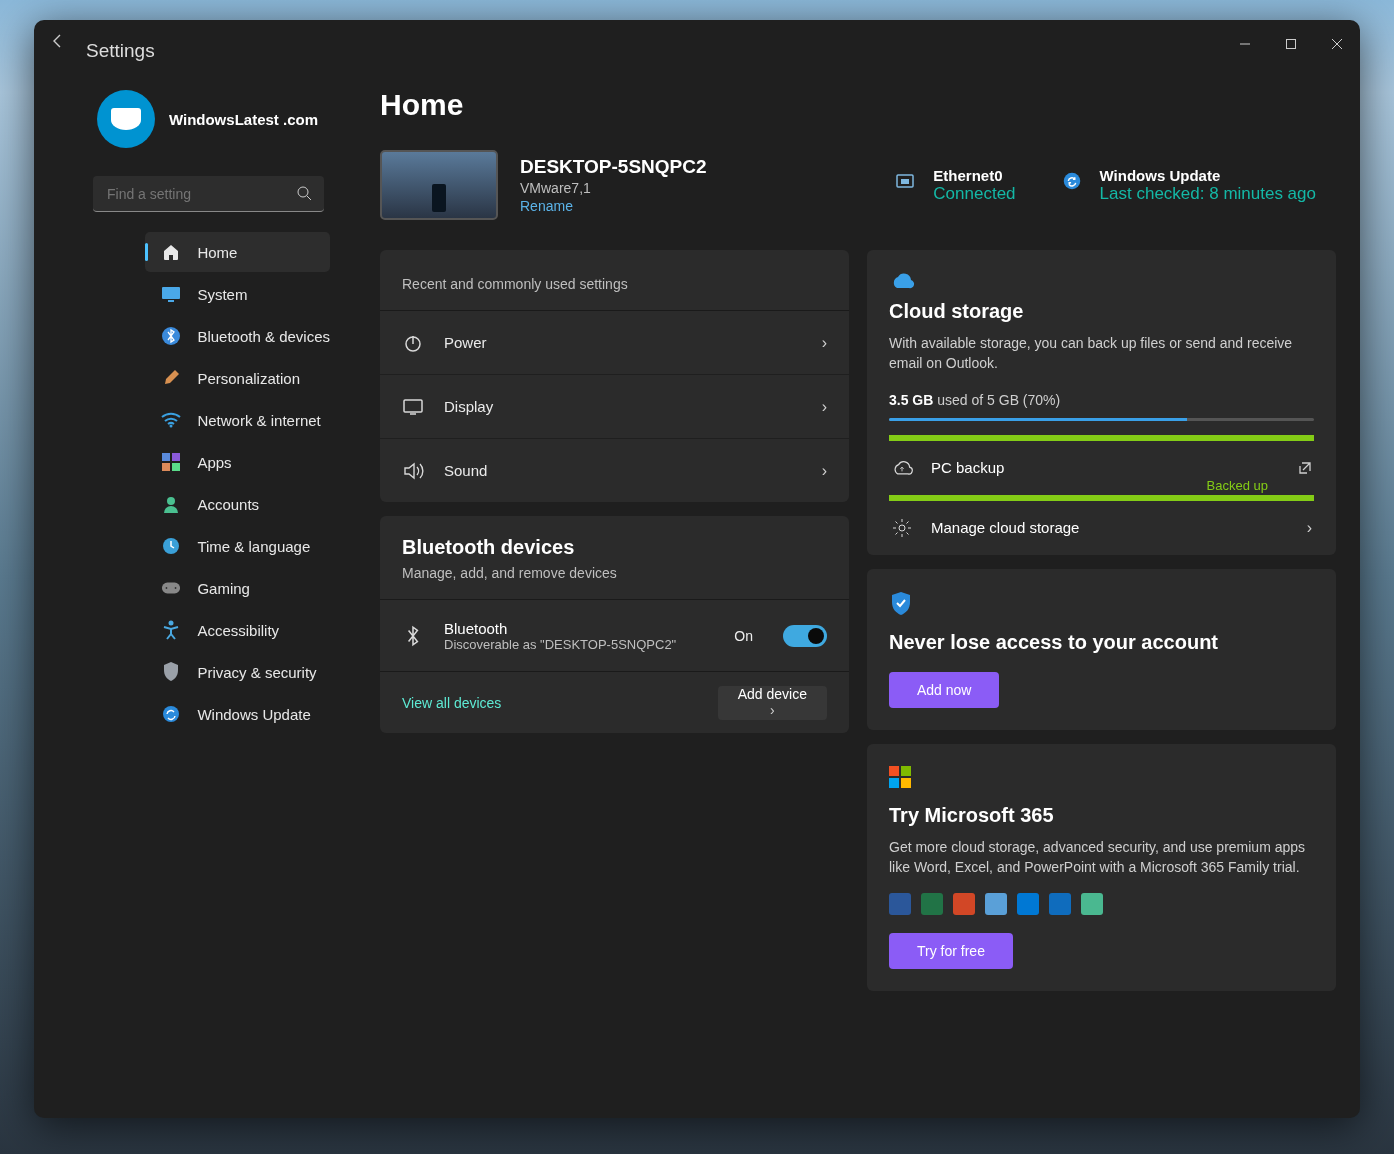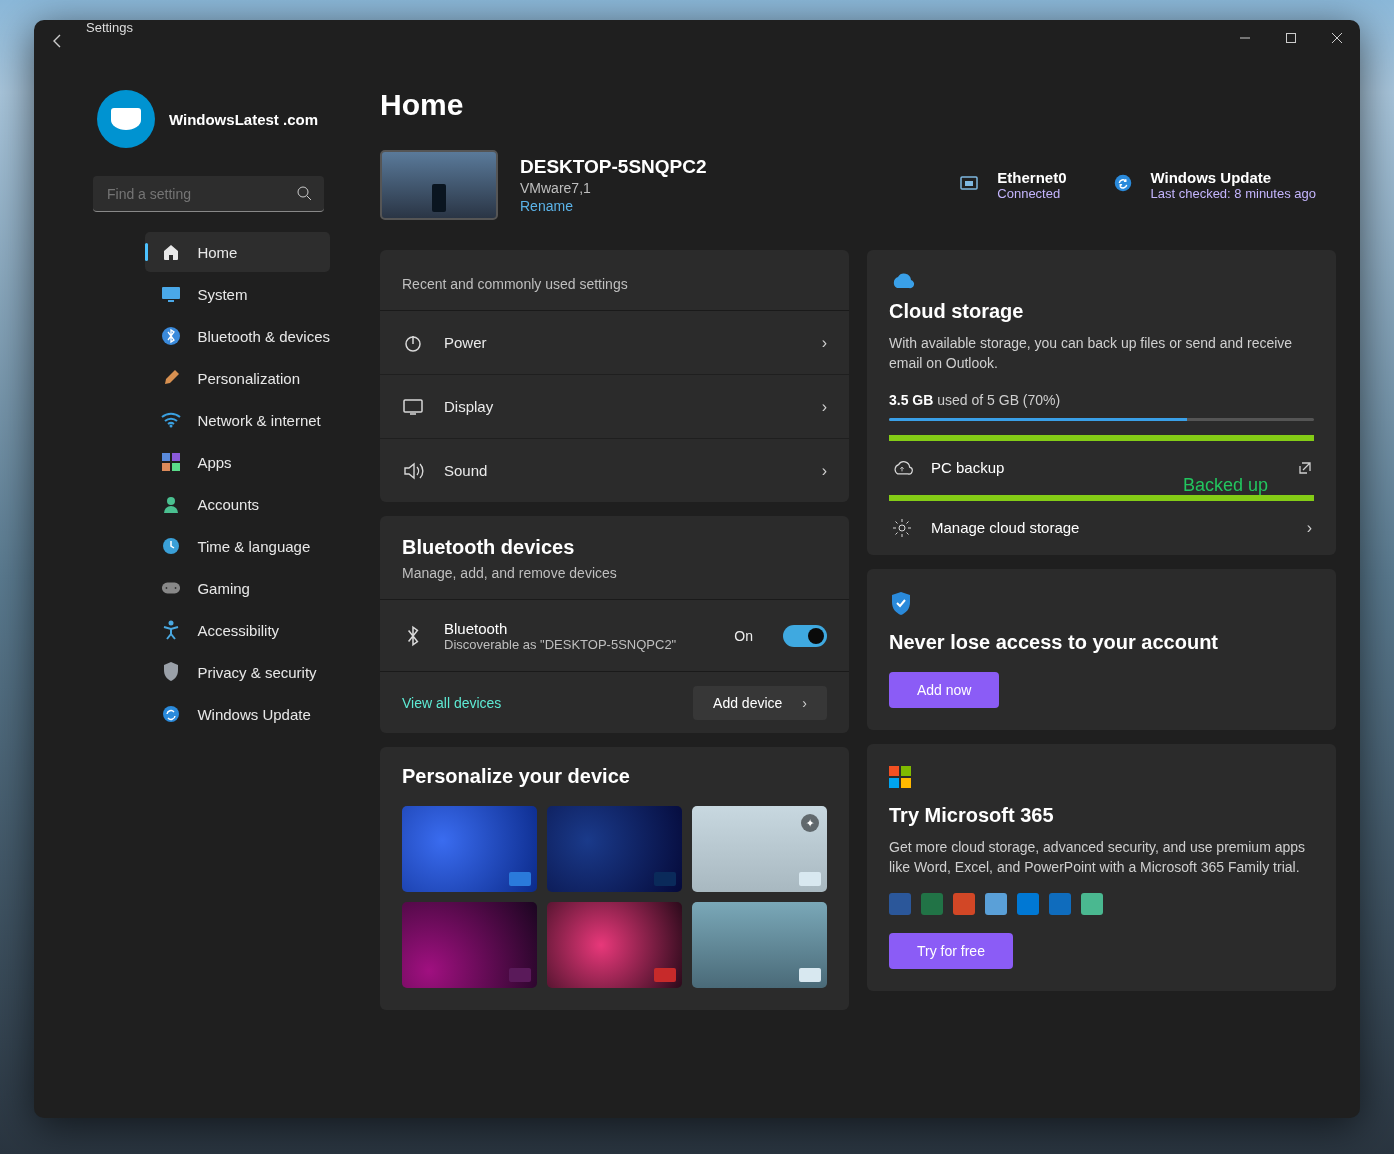--- a/index.html
+++ b/index.html
@@ -10,22 +10,22 @@
     overflow: hidden;
   }
   .window {
     width: 1326px; height: 1098px; margin-top: 20px;
     background: #1f1f1f; border-radius: 10px;
     box-shadow: 0 8px 40px rgba(0,0,0,.6);
     display: flex; flex-direction: column;
     overflow: hidden; position: relative;
   }
   .titlebar {
-    height: 42px; display: flex; align-items: flex-start;
-    color: #ddd; font-size: 13px;
+    height: 42px; display: flex; align-items: flex-end;
+    color: #ddd; font-size: 19px;
   }
   .back-btn { width: 48px; display:flex; align-items:center; justify-content:center; color:#ccc; height:100%; }
   .titlebar-title { flex:1; padding-left:4px; }
   .win-controls { display:flex; }
   .win-btn { width:46px; height:36px; display:flex; align-items:center; justify-content:center; color:#ccc; }
 
   .content { flex:1; display:flex; overflow:hidden; }
 
   
   .sidebar { width:306px; padding:18px 10px 0 10px; display:flex; flex-direction:column;align-items:flex-end; }
@@ -64,21 +64,21 @@
   .device-thumb::after { content:""; position:absolute; left:50%; bottom:6px; transform:translateX(-50%);
     width:14px; height:28px; background:#0a1520; border-radius:2px; }
   .device-info { flex:1; }
   .device-name { font-size:19px; font-weight:600; }
   .device-sub { font-size:14px; color:#bfbfbf; margin-top:2px; }
   .rename-link { font-size:14px; color:#5bb3e8; cursor:pointer; margin-top:2px; display:inline-block; }
 
   .status-block { display:flex; align-items:flex-start; gap:14px; margin-right:20px; }
   .status-icon { width:28px; height:28px; display:flex; align-items:center; justify-content:center; }
   .status-title { font-size:15px; font-weight:600; color:#fff; }
-  .status-sub { font-size:13px; color:#c4b5fd; }
+  .status-sub { font-size:17px; color:#14b8a6; }
 
   .columns { display:flex; gap:18px; }
   .col { display:flex; flex-direction:column; gap:14px; }
   .col-left { width:478px; }
   .col-right { width:478px; }
 
   .card { background:#2b2b2b; border-radius:6px; padding:0; overflow:hidden; }
   .card-head { padding:20px 22px 18px 22px; }
   .card-title { font-size:20px; font-weight:600; }
   .card-sub { font-size:14px; color:#bfbfbf; margin-top:6px; }
@@ -94,21 +94,21 @@
   .chev { color:#cfcfcf; }
 
   .bt-row { height:72px; display:flex; align-items:center; padding:0 22px; gap:20px; border-top:1px solid #1a1a1a; }
   .bt-info { flex:1; }
   .toggle { width:44px; height:22px; border-radius:11px; background:#3fa9e0; position:relative; }
   .toggle::after { content:""; position:absolute; right:3px; top:3px; width:16px; height:16px; border-radius:50%; background:#0a0a0a; }
   .toggle-label { font-size:14px; color:#eee; margin-right:10px; }
 
   .bt-footer { height:62px; display:flex; align-items:center; padding:0 22px; justify-content:space-between; border-top:1px solid #1a1a1a; }
   .link-btn { font-size:14px; color:#5eead4; cursor:pointer; }
-  .pill-btn { height:34px; padding:0 20px; background:#373737; border-radius:4px; display:flex; align-items:center; gap:20px; font-size:14px; cursor:pointer; }
+  .pill-btn { height:34px; padding:0 20px; background:#373737; border-radius:4px; display:flex; align-items:center; font-size:14px; cursor:pointer;flex-direction:column; }
 
   .themes { padding:18px 22px 22px 22px; display:flex; flex-direction:column; gap:12px; }
   .theme-grid { display:grid; grid-template-columns:repeat(3,1fr); gap:10px; }
   .theme { height:86px; border-radius:5px; position:relative; cursor:pointer; }
   .theme .mini { position:absolute; right:6px; bottom:6px; width:22px; height:14px; border-radius:2px; }
   .t1 { background:radial-gradient(circle at 30% 40%,#3a6cf0,#0b2a8a); }
   .t2 { background:radial-gradient(circle at 30% 40%,#1a3a8a,#050a3a); }
   .t3 { background:linear-gradient(#c8d8e0,#a8b8c0); }
   .t4 { background:radial-gradient(circle at 20% 80%,#a01080,#1a0520); }
   .t5 { background:radial-gradient(circle at 40% 50%,#e8387a,#2a0a1a); }
@@ -122,21 +122,21 @@
   .card-pad { padding:22px; }
   .cloud-icon { color:#3aa0e8; margin-bottom:10px; }
   .card-body { font-size:14px; color:#cfcfcf; line-height:1.45; margin-top:10px; }
   .storage-line { margin-top:18px; font-size:14px; }
   .storage-line b { color:#fff; }
   .bar { height:3px; background:#555; margin-top:10px; border-radius:2px; overflow:hidden; }
   .bar-fill { height:100%; background:#3aa0e8; }
 
   .sub-row { height:60px; display:flex; align-items:center; gap:18px; border-top:6px solid #84cc16; padding:0 2px; cursor:pointer;}
   .sub-row .lbl { flex:1; font-size:15px; }
-  .sub-row .status { font-size:18px; color:#22c55e;margin-top:36px; }
+  .sub-row .status { font-size:13px; color:#84cc16;margin-top:36px; }
   .btn-grey { height:36px; padding:0 28px; background:#8b5cf6; border-radius:4px;
     display:inline-flex; align-items:center; font-size:14px; cursor:pointer; margin-top:18px; }
   .ms365-apps { display:flex; gap:10px; margin-top:16px; }
   .app-chip { width:22px; height:22px; border-radius:3px; }
 
   svg { display:block; }
 </style>
 </head>
 <body>
 
@@ -395,46 +395,20 @@
             </div>
             <div class="bt-footer">
               <span class="link-btn">View all devices</span>
               <div class="pill-btn">
                 <span>Add device</span>
                 <span class="chev">›</span>
               </div>
             </div>
           </div>
 
-          <div class="card">
-            <div class="themes">
-              <div class="card-title" style="margin-bottom:6px">Personalize your device</div>
-              <div class="theme-grid">
-                <div class="theme t1">
-                    <div class="mini blue"></div>
-                  </div>
-                <div class="theme t2">
-                    <div class="mini dark"></div>
-                  </div>
-                <div class="theme t3">
-                    <div class="badge">✦</div>
-                    <div class="mini light"></div>
-                  </div>
-                <div class="theme t4">
-                    <div class="mini pur"></div>
-                  </div>
-                <div class="theme t5">
-                    <div class="mini red"></div>
-                  </div>
-                <div class="theme t6">
-                    <div class="mini light"></div>
-                  </div>
-              </div>
-            </div>
-          </div>
         </div>
 
         <div class="col col-right">
           <div class="card">
             <div class="card-pad" style="padding-bottom:14px">
               <div class="cloud-icon">
                 <svg width="26" height="18" viewBox="0 0 26 18">
                     <path d="M8 16a6 6 0 0 1 1-11 7 7 0 0 1 13 3 4 4 0 0 1-2 8H8z" fill="#3aa0e8"></path>
                   </svg>
               </div>

